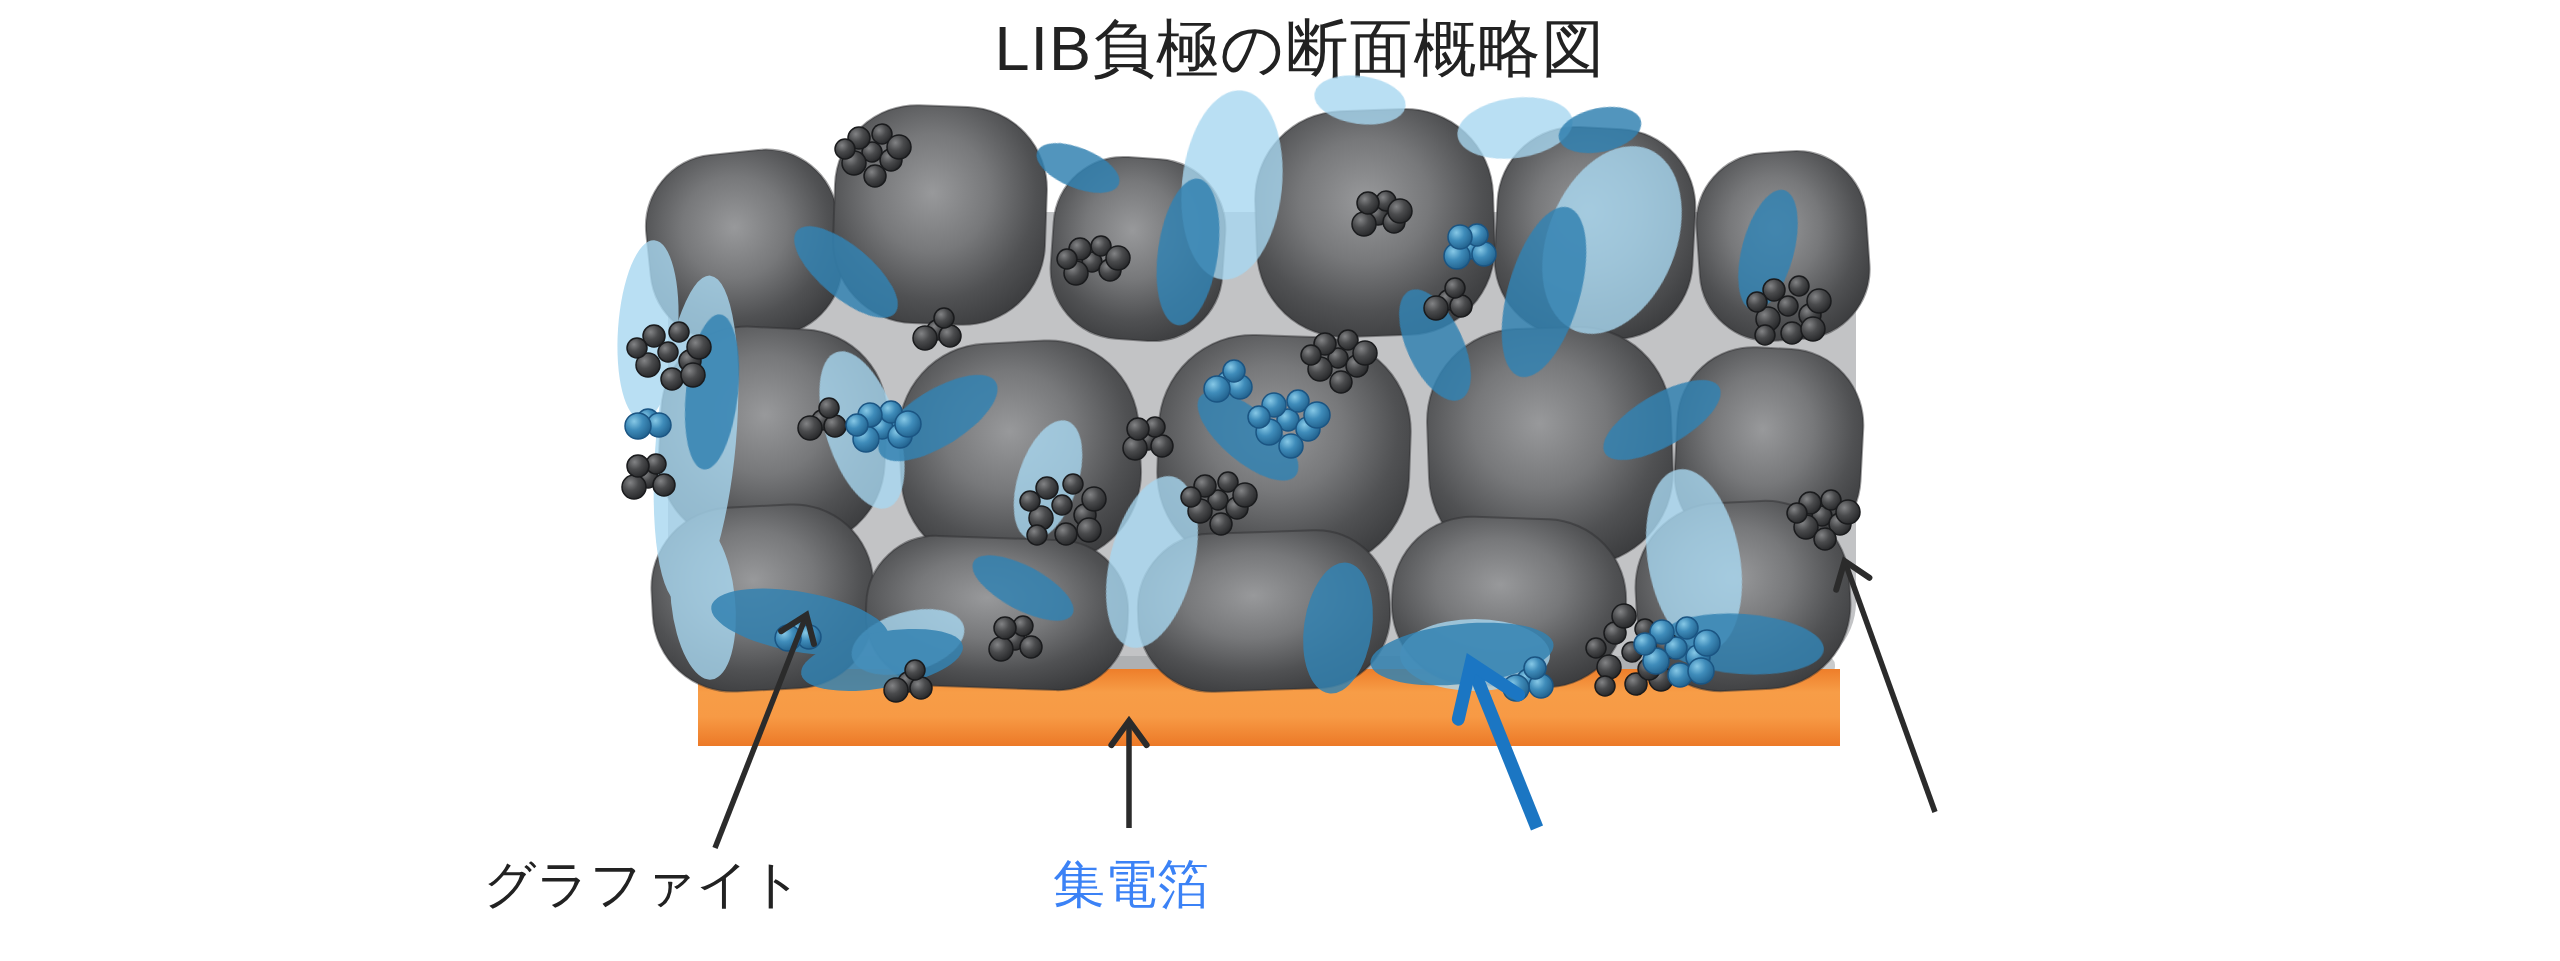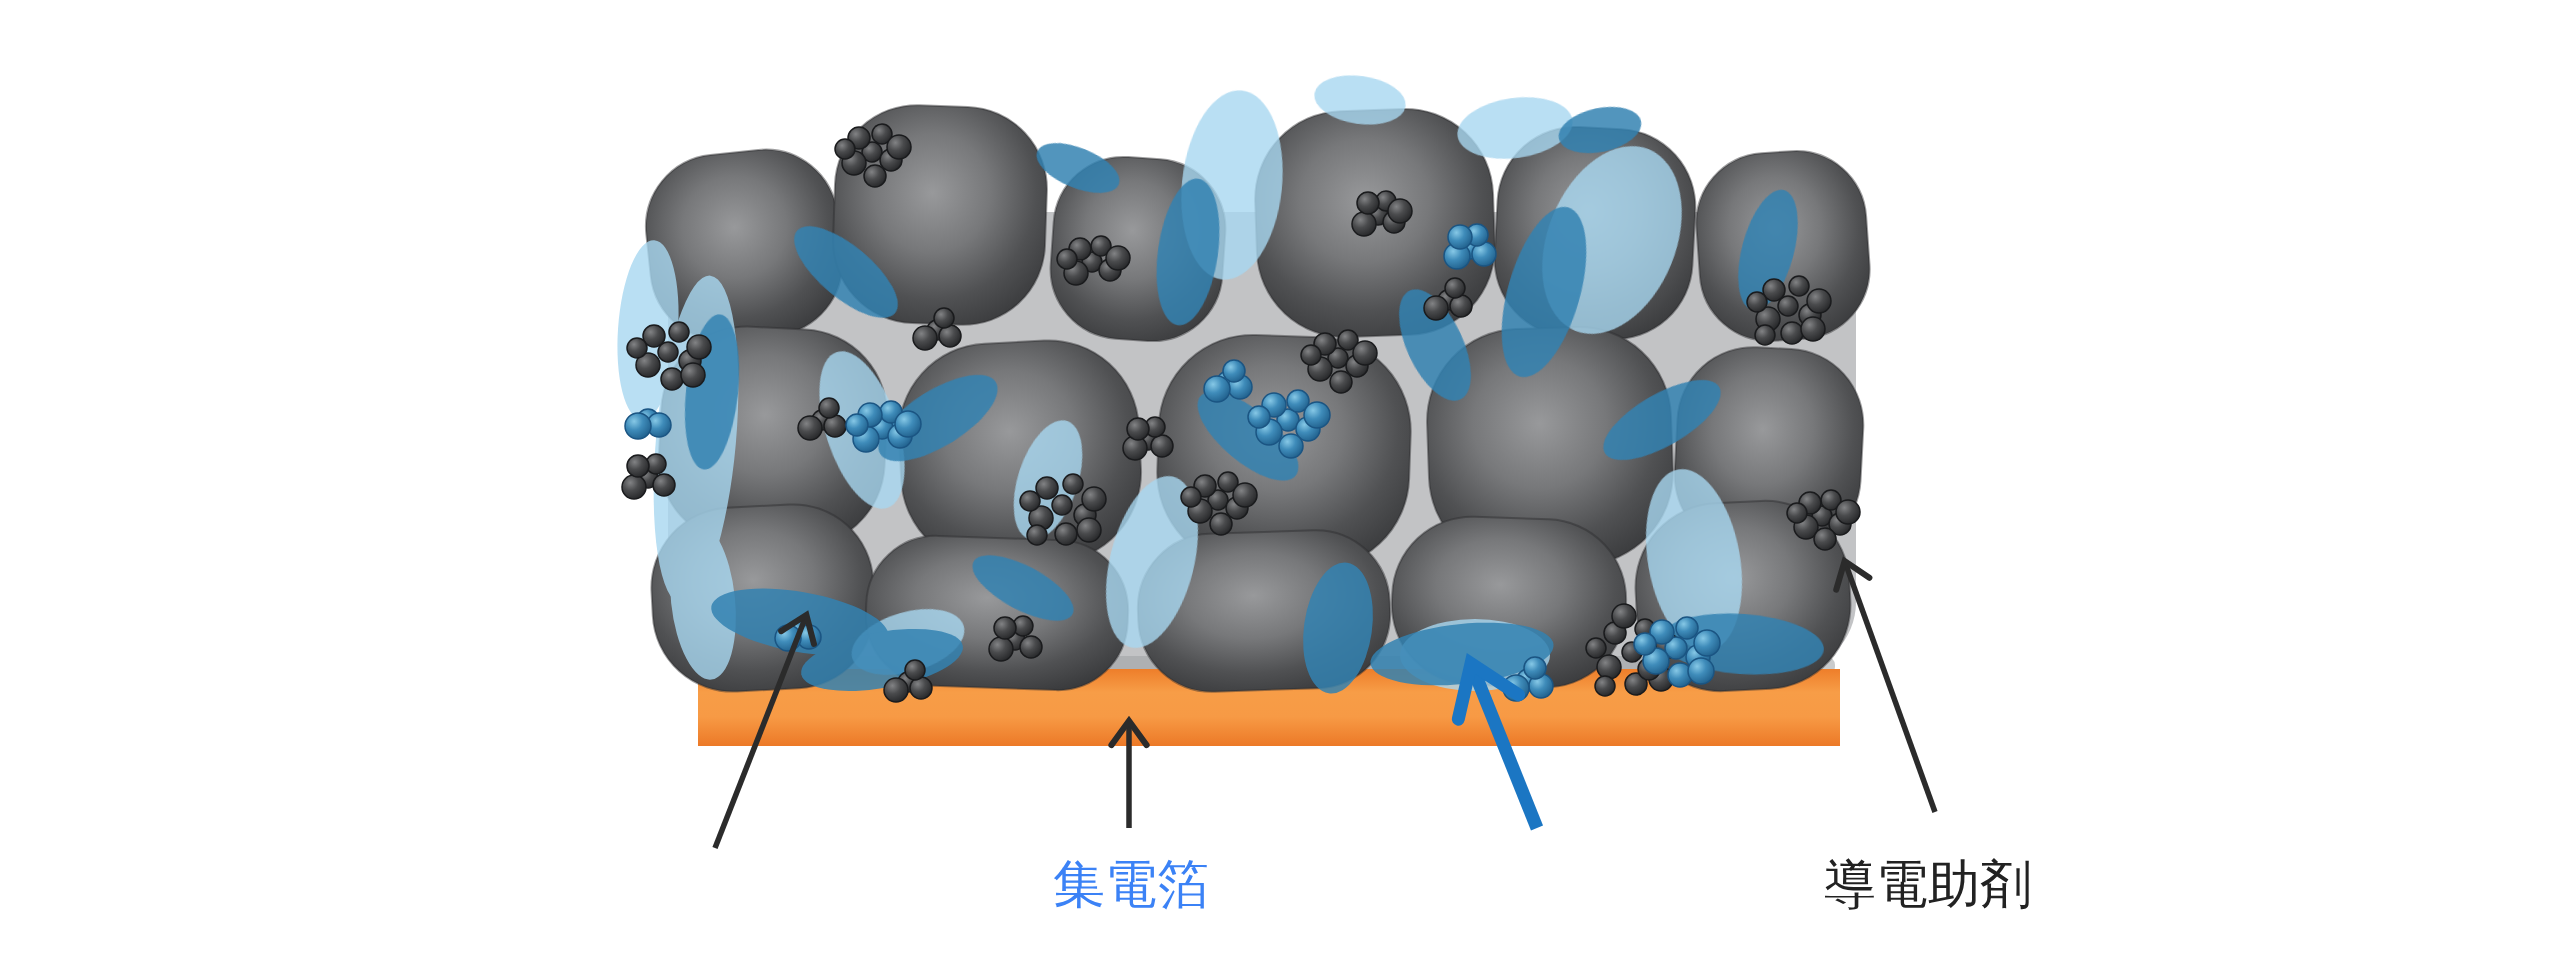--- a/index.html
+++ b/index.html
@@ -21,20 +21,21 @@
   .lbl.graphite{left:643px;}
   .lbl.collector{left:1131px;}
   .lbl.binder{left:1558px;font-weight:bold;font-style:italic;}
   .lbl.additive{left:1928px;}
 </style>
 </head>
 <body>
 
 <div class="stage">
 
+  <div class="title" style="color: rgb(34, 34, 34);">LIB負極の断面概略図</div>
 
   <svg class="diagram" width="2560" height="961" viewBox="0 0 2560 961">
     <defs>
       <radialGradient id="gGray" cx="46%" cy="40%" r="68%">
         <stop offset="0%" stop-color="#98999b"></stop>
         <stop offset="40%" stop-color="#77787a"></stop>
         <stop offset="72%" stop-color="#505153"></stop>
         <stop offset="100%" stop-color="#38393b"></stop>
       </radialGradient>
       <radialGradient id="gSmall" cx="35%" cy="32%" r="75%">
@@ -285,15 +286,15 @@
       </g>
 
     <g fill="none">
       <path d="M715 848 L806 616" stroke="#2b2b2b" stroke-width="5.5" marker-end="url(#ah)"></path>
       <path d="M1129 828 L1129 722" stroke="#2b2b2b" stroke-width="5.5" marker-end="url(#ah)"></path>
       <path d="M1537 828 L1472 666" stroke="#1b76c3" stroke-width="13" marker-end="url(#ahB)"></path>
       <path d="M1935 812 L1845 562" stroke="#2b2b2b" stroke-width="5.5" marker-end="url(#ah)"></path>
     </g>
   </svg>
 
+  <div class="lbl graphite" style="color: rgb(34, 34, 34);">グラファイト</div>
   <div class="lbl collector" style="color: #3b82f6;">集電箔</div>
-  <div class="lbl additive" style="color: rgb(34, 34, 34);">導電助剤</div>
 </div>
 
 </body></html>

